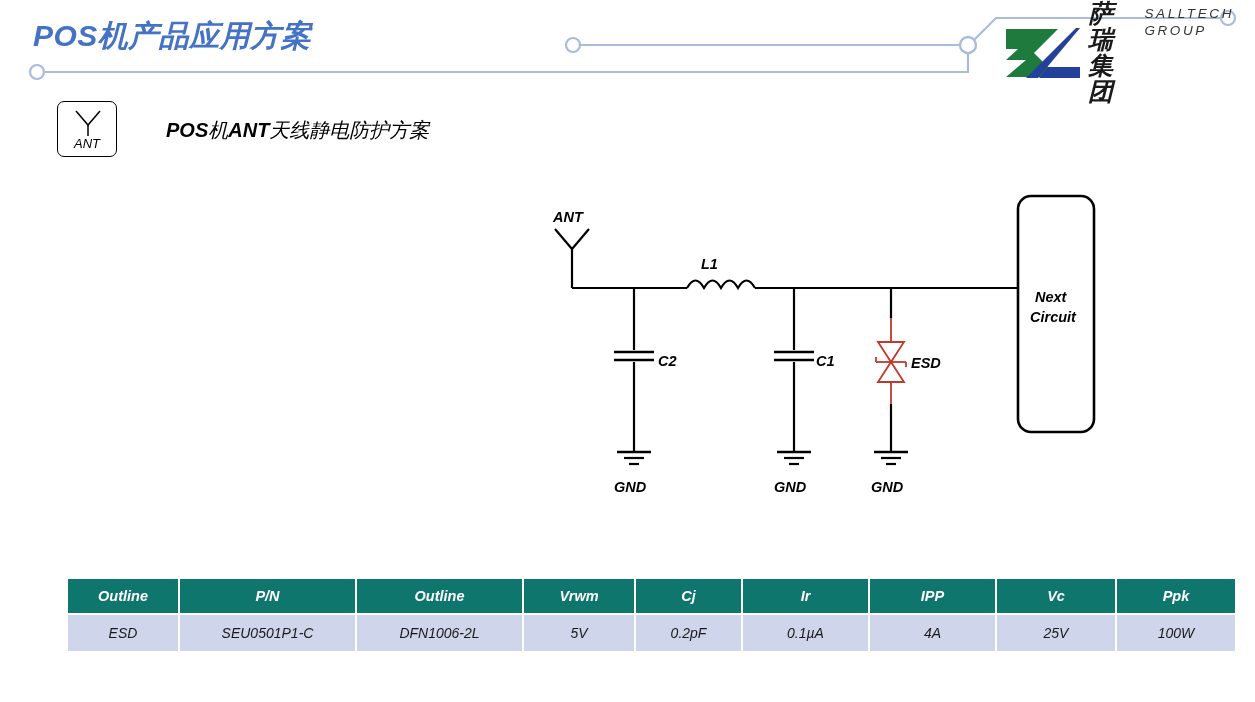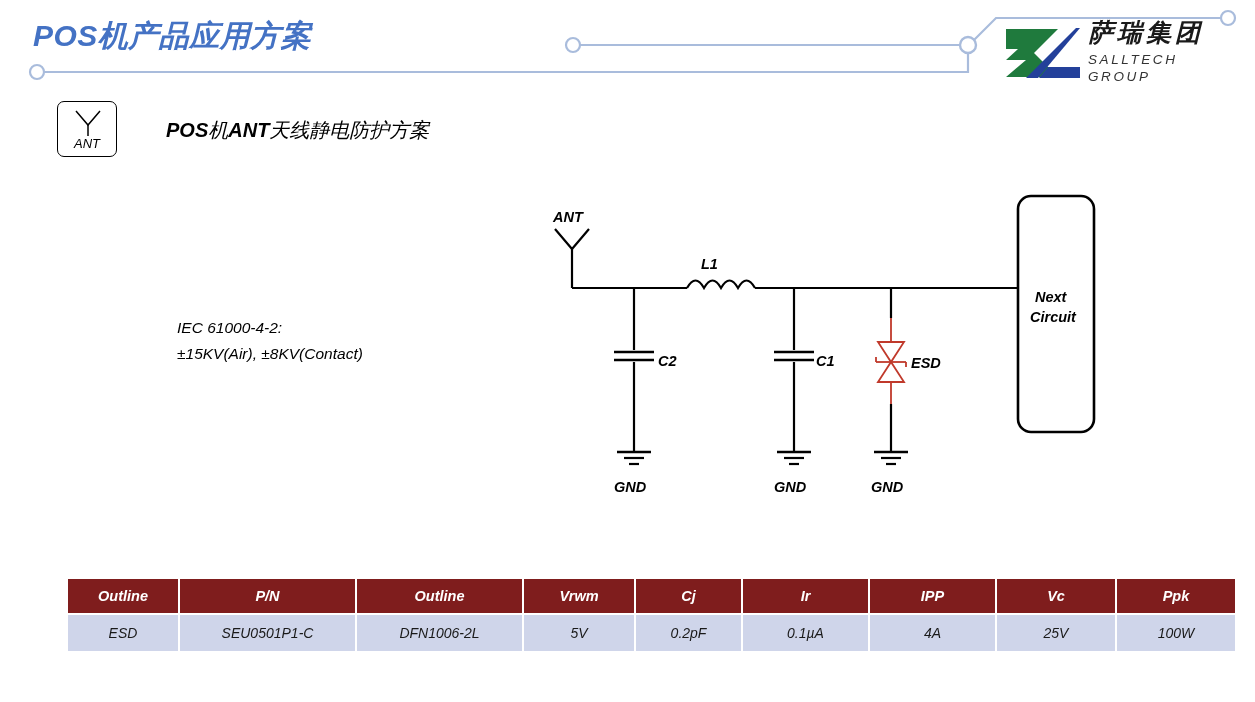--- a/index.html
+++ b/index.html
@@ -24,21 +24,21 @@
     white-space: nowrap;
   }
 
   #brand-logo {
     position: absolute;
     left: 1004px; top: 24px;
     width: 230px; height: 58px;
     display: flex; align-items: center;
   }
   #brand-mark { width: 78px; height: 56px; flex: 0 0 auto; }
-  #brand-text { margin-left: 6px; display: flex; flex-direction: column; }
+  #brand-text { margin-left: 6px; display: flex; flex-direction: row; }
   #brand-name-cn {
     font-size: 25px; font-weight: bold; color: #1a1a1a;
     letter-spacing: 4px; line-height: 1.05;
     font-family: "DejaVu Sans", sans-serif;
   }
   #brand-name-en {
     font-size: 13.5px; color: #333; letter-spacing: 2.6px;
     line-height: 1.3; margin-top: 4px;
   }
 
@@ -85,21 +85,21 @@
   
   #spec-table {
     position: absolute;
     left: 66px; top: 577px;
     width: 1151px;
     border-collapse: separate;
     border-spacing: 2px 2px;
     table-layout: fixed;
   }
   #spec-table th {
-    background: #7f1d1d;
+    background: #0f766e;
     color: #ffffff;
     font-size: 14.5px;
     font-weight: bold;
     height: 34px;
     text-align: center;
     vertical-align: middle;
   }
   #spec-table td {
     background: #CFD5EA;
     color: #1a1a1a;
@@ -148,24 +148,20 @@
       <path d="M 5 4 L 17 18 L 29 4" fill="none" stroke="#000" stroke-width="1.5"></path>
       <line x1="17" y1="18" x2="17" y2="29" stroke="#000" stroke-width="1.5"></line>
     </svg>
     <div id="ant-chip-label">ANT</div>
   </div>
 
   <div id="section-heading">
     <span class="en">POS</span><span class="cn">机</span><span class="en">ANT</span><span class="cn">天线静电防护方案</span>
   </div>
 
-  <div id="iec-note">
-    <div>IEC 61000-4-2:</div>
-    <div>±15KV(Air), ±8KV(Contact)</div>
-  </div>
 
   <svg id="circuit" viewBox="0 0 1255 560" width="1255" height="560">
 
     <g>
       <path d="M 555 229 L 572 249 L 589 229" fill="none" stroke="#000" stroke-width="2.2"></path>
       <line x1="572" y1="249" x2="572" y2="288" stroke="#000" stroke-width="2.2"></line>
     </g>
     <text x="553" y="222" class="ckt-label-big">ANT</text>
 
     <line x1="572" y1="288" x2="687" y2="288" stroke="#000" stroke-width="2.2"></line>

